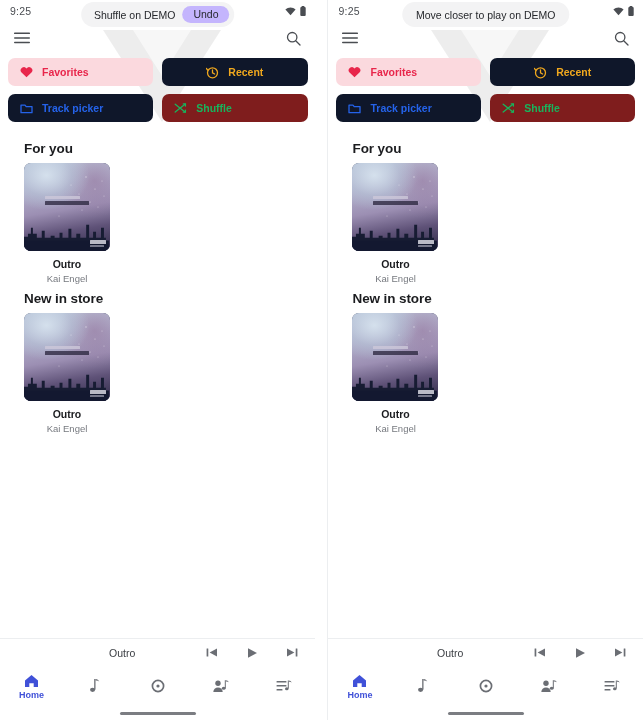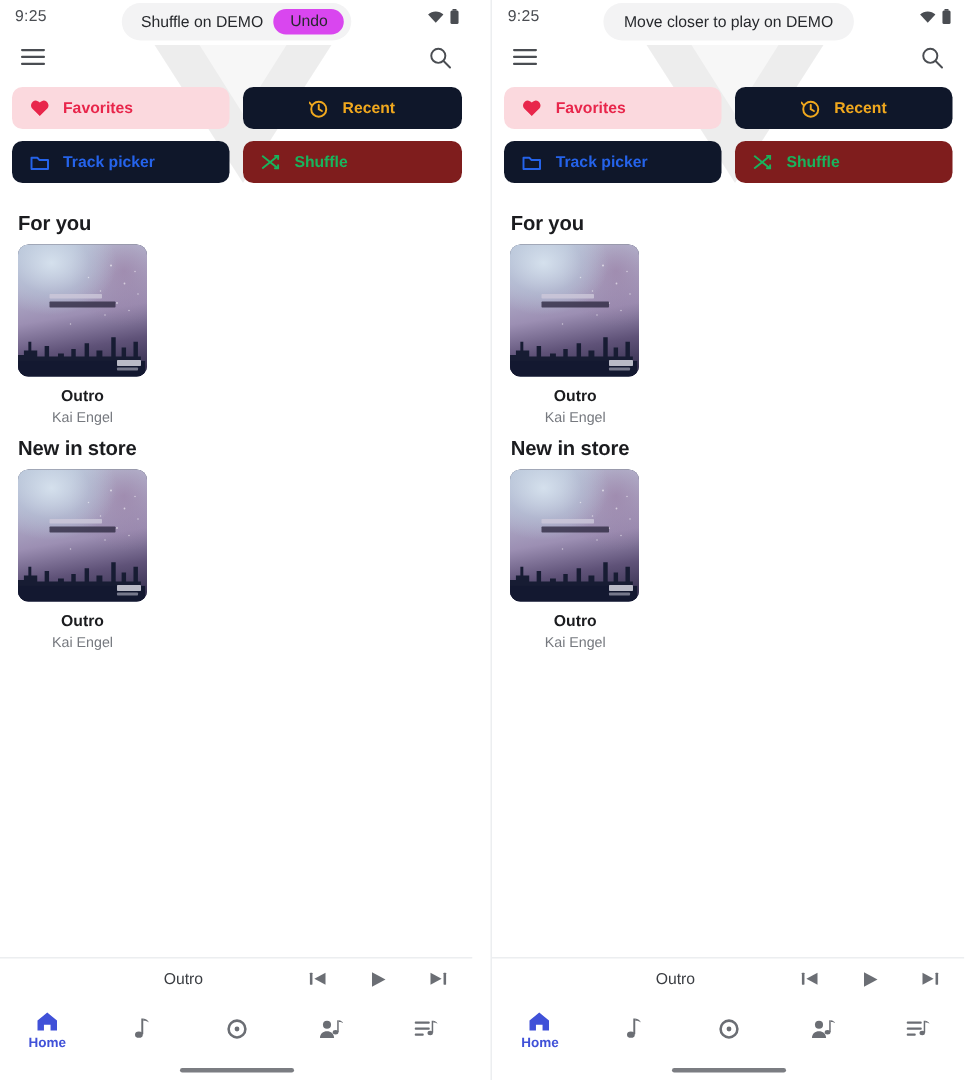--- a/index.html
+++ b/index.html
@@ -60,21 +60,21 @@
     border-radius: 14px;
     height: 25px;
     display: flex; align-items: center; gap: 7px;
     padding: 0 5px 0 13px;
     z-index: 8;
     white-space: nowrap;
   }
   .snackbar.plain { padding: 0 14px; }
   .snack-text { font-size: 10.5px; color: #26282c; }
   .undo-btn {
-    background: #d946ef; color: #26282c;
+    background: #c4b5fd; color: #26282c;
     font-size: 10.5px;
     border-radius: 12px;
     padding: 3px 11px;
     line-height: 1;
     text-align: center;
   }
 
   
   .content { flex: 1 1 auto; position: relative; z-index: 3; overflow: hidden; }
 
@@ -88,21 +88,21 @@
     padding: 0 12px;
     font-size: 10.5px; font-weight: bold;
   }
   .chip svg { display: block; flex: 0 0 auto; }
   .chip-favorites { background: #fbd9de; color: #e8264b; }
   .chip-recent    { background: #0f172a; color: #f0a81e; justify-content: center; }
   .chip-track     { background: #0f172a; color: #2563ea; }
   .chip-shuffle   { background: #7f1d1d; color: #19b35c; }
 
   
-  .section { padding: 7px 8px 0 12px; }
+  .section { padding: 7px 8px 0 24px; }
   .section-title {
     font-size: 13.5px; font-weight: bold; color: #1b1c1f;
     margin-bottom: 7px; letter-spacing: -.1px;
   }
   .cardrow { display: flex; gap: 10px; }
   .card { width: 86px; }
   .cover {
     width: 86px; height: 88px;
     border-radius: 7px;
     position: relative; overflow: hidden;

